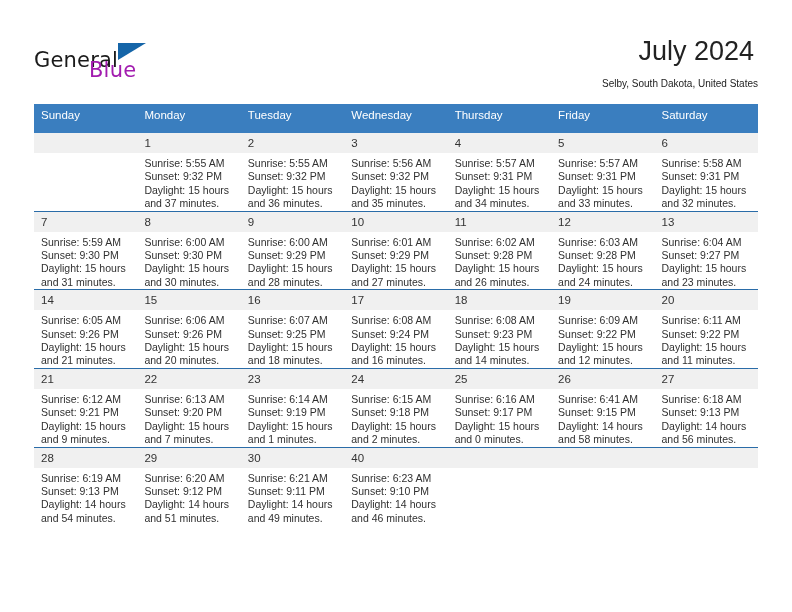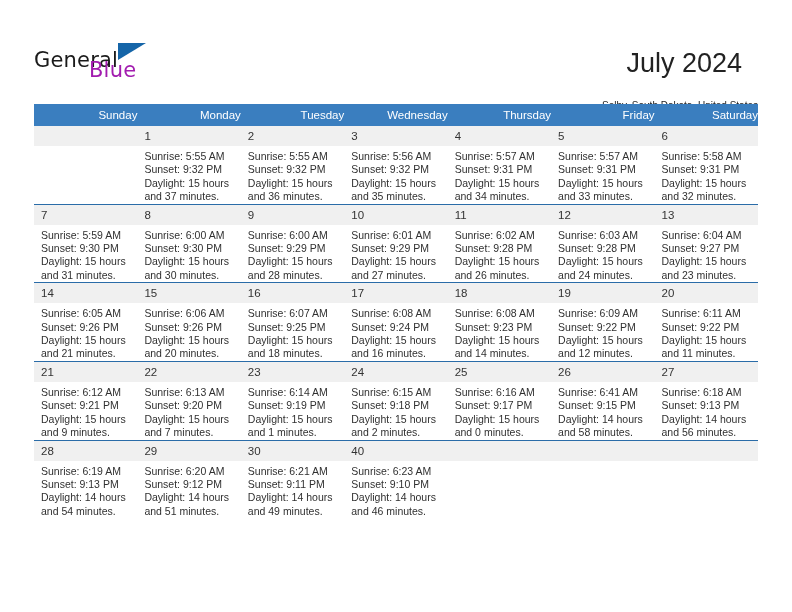--- a/index.html
+++ b/index.html
@@ -68,21 +68,21 @@
     position: absolute;
     right: 34px;
     top: 30px;
     text-align: right;
   }
   .cal-title {
     font-size: 27px;
     color: #222222;
     line-height: 34px;
     font-weight: normal;
-    margin: 16px;
+    margin: 4px;
   }
   .cal-subtitle {
     font-size: 10px;
     color: #222222;
     line-height: 20px;
     margin: 6px 0 0 0;
     font-weight: normal;
   }
 
   
@@ -92,22 +92,22 @@
     top: 104px;
     width: 724px;
     border-collapse: collapse;
     table-layout: fixed;
   }
   .calendar th {
     background: #3a7ebf;
     color: #ffffff;
     font-size: 11.5px;
     font-weight: normal;
-    text-align: right;
-    padding: 5px 0 5px 7px;
+    text-align: left;
+    padding: 5px 0 12px 7px;
     border: none;
     height: 12px;
     vertical-align: middle;
   }
   .calendar td {
     vertical-align: top;
     padding: 0;
     border: none;
     border-top: 1px solid #2a6ca8;
     height: 74px;

